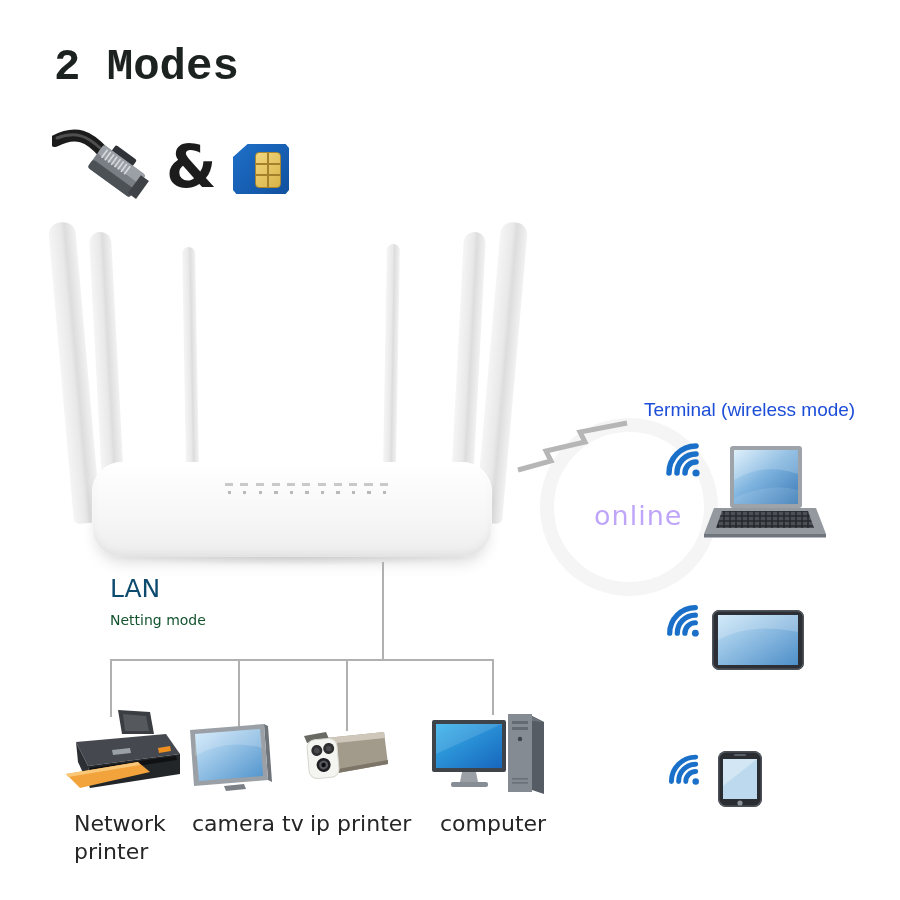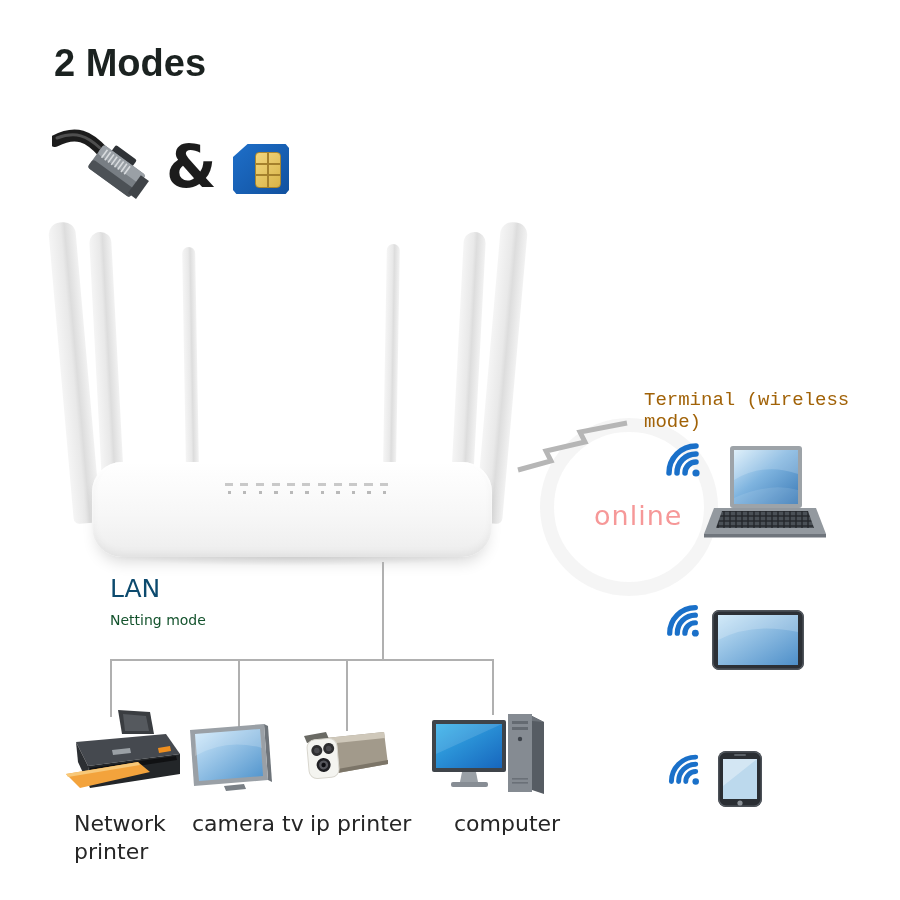--- a/index.html
+++ b/index.html
@@ -1,21 +1,21 @@
 <!DOCTYPE html>
 <html><head>
 <meta charset="utf-8">
 <style>
   html,body{margin:0;padding:0;background:#fff;}
   .canvas{position:relative;width:900px;height:900px;background:#ffffff;overflow:hidden;
           font-family:"Liberation Sans", sans-serif;color:#141414;}
   .abs{position:absolute;}
 
   
-  .title{left:54px;top:42px;font-size:38px;font-weight:700;color:#1b2220;letter-spacing:0;}
+  .title{left:54px;top:42px;font-size:44px;font-weight:700;color:#1b2220;letter-spacing:0;font-family:Liberation Mono, monospace;}
   .subtitle{left:55px;top:89px;font-size:26px;font-weight:400;color:#161616;}
 
   
   .amp{left:166px;top:133px;font-size:58px;font-weight:700;color:#1c1c1c;font-family:"DejaVu Sans",sans-serif;}
   .sim{left:233px;top:144px;width:56px;height:50px;
        background:linear-gradient(135deg,#1e6fc9,#11519f);
        clip-path:polygon(26% 0,94% 0,100% 8%,100% 92%,94% 100%,6% 100%,0 92%,0 26%);}
   .sim-chip{position:absolute;right:8px;top:8px;width:24px;height:34px;border-radius:4px;
        border:1px solid #a8862f;
        background-image:
@@ -38,25 +38,25 @@
   .led-labels{left:225px;top:483px;width:170px;height:3px;
        background:repeating-linear-gradient(90deg,#c9c9c9 0 8px,transparent 8px 15.5px);}
   .led-dots{left:228px;top:491px;width:165px;height:3px;
        background:repeating-linear-gradient(90deg,#b9b9b9 0 3px,transparent 3px 15.5px);}
   .router-shadow{left:104px;top:546px;width:380px;height:20px;border-radius:50%;
        background:radial-gradient(ellipse at center, rgba(0,0,0,0.10), rgba(0,0,0,0) 70%);}
 
   
   .wm-ring{left:540px;top:418px;width:150px;height:150px;border-radius:50%;
        border:14px solid rgba(205,205,205,0.20);}
-  .wm-text{left:594px;top:500px;font-size:27px;color:#ef4444;opacity:0.55;
+  .wm-text{left:594px;top:500px;font-size:27px;color:#8b5cf6;opacity:0.55;
        font-family:"DejaVu Sans",sans-serif;letter-spacing:1px;}
 
   
-  .terminal-label{left:644px;top:389px;font-size:19px;color:#a16207;font-family:Liberation Mono, monospace;}
+  .terminal-label{left:644px;top:399px;font-size:19px;color:#1d4ed8;font-family:Liberation Sans, sans-serif;}
   .lan-label{left:110px;top:574px;font-size:25px;color:#0c4a6e;font-family:"DejaVu Sans",sans-serif;}
   .netting-label{left:110px;top:612px;font-size:14px;color:#14532d;font-family:"DejaVu Sans",sans-serif;}
   .dev-label{top:810px;font-size:22px;color:#262626;font-family:"DejaVu Sans",sans-serif;line-height:1.25;}
 
   
   .tline{background:#b0b0b0;}
 
   .icon-svg{display:block;}
 </style>
 </head>
@@ -254,15 +254,15 @@
     <rect x="0" y="8" width="74" height="52" rx="2" fill="#3f444a"></rect>
     <rect x="4" y="12" width="66" height="44" fill="url(#pcscr)"></rect>
     <path d="M4,12 L70,12 L4,42 Z" fill="#ffffff" opacity="0.12"></path>
     <polygon points="30,60 44,60 46,70 28,70" fill="#9aa0a6"></polygon>
     <rect x="19" y="70" width="37" height="5" rx="2" fill="#878d94"></rect>
   </svg>
 
   <div class="abs dev-label" style="left:74px;width:92px">Network printer</div>
   <div class="abs dev-label" style="left:192px">camera tv</div>
   <div class="abs dev-label" style="left:310px">ip printer</div>
-  <div class="abs dev-label" style="left:454px">computer</div>
+  <div class="abs dev-label" style="left:440px">computer</div>
 
 </div>
 
 </body></html>

